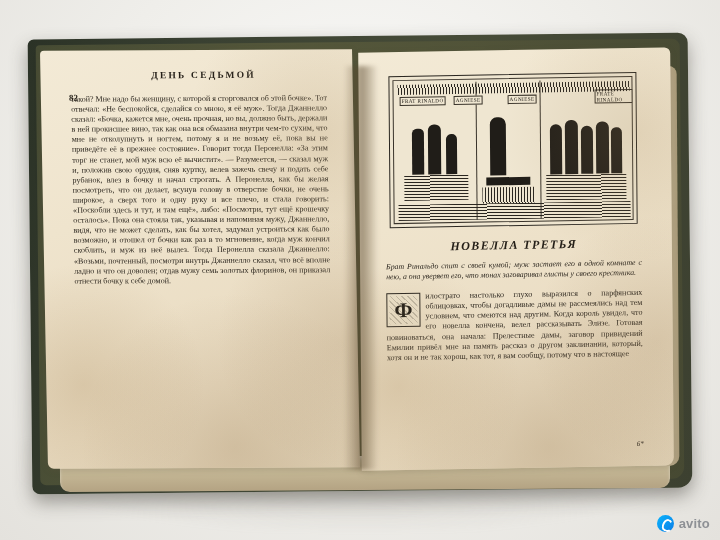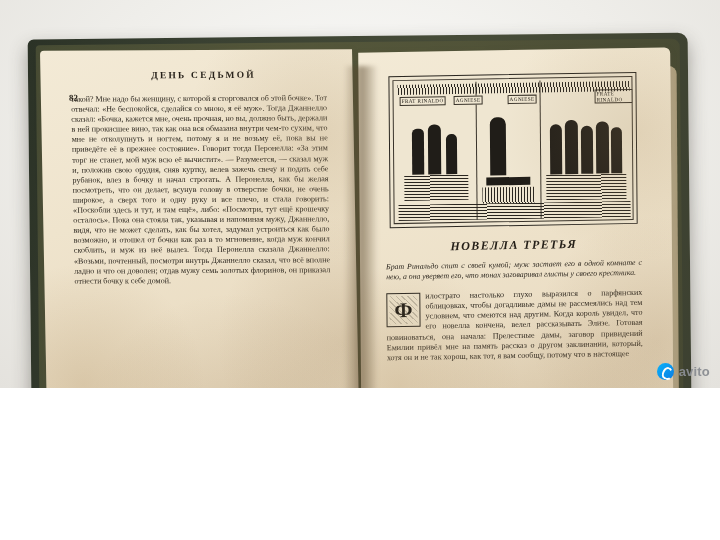--- a/index.html
+++ b/index.html
@@ -9,21 +9,21 @@
   }
   body {
     width: 720px;
     height: 540px;
     overflow: hidden;
     font-family: "Liberation Serif", serif;
   }
   #scene {
     position: relative;
     width: 720px;
-    height: 388px;
+    height: 540px;
     background: #fef9c3;
     overflow: hidden;
   }
   
   .backdrop {
     position: absolute;
     inset: 0;
     background:
       radial-gradient(ellipse at 50% 35%, #fbfbfa 0%, #efeeea 55%, #e4e2dd 100%);
   }

